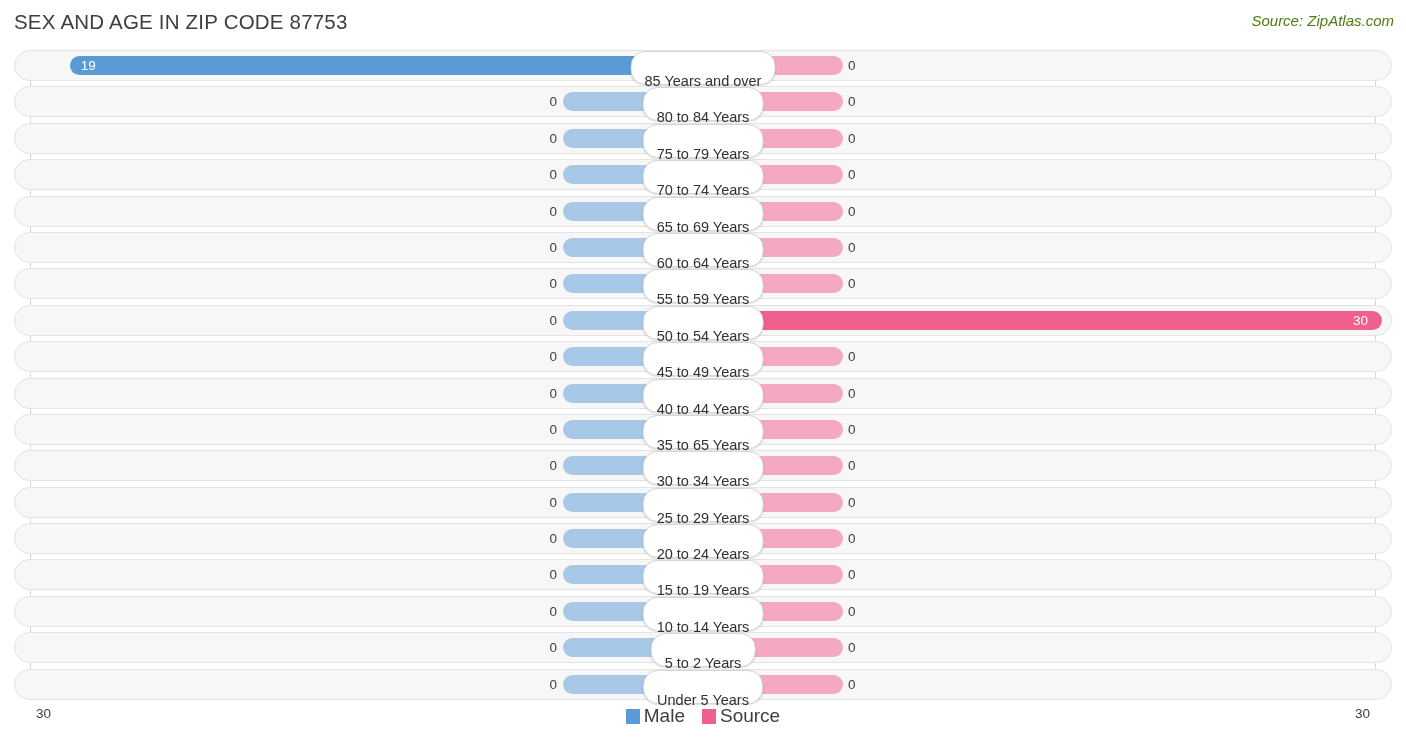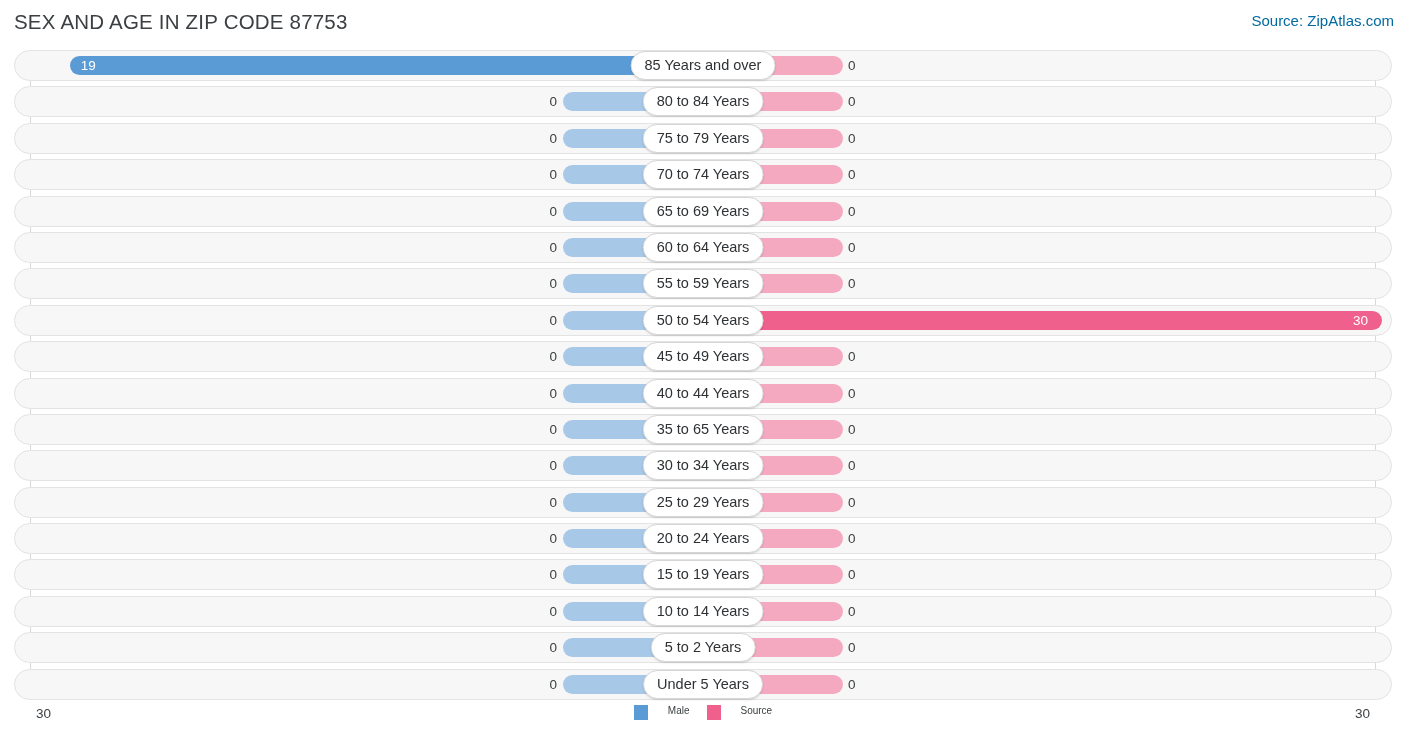--- a/index.html
+++ b/index.html
@@ -30,21 +30,22 @@
     left: 14px; top: 10px;
     font-size: 20.5px;
     color: #3c4043;
     letter-spacing: .2px;
     white-space: nowrap;
   }
   .source-note {
     position: absolute;
     right: 12px; top: 12px;
     font-size: 15px;
-    color: #0369a1;
+    font-style: italic;
+    color: #4d7c0f;
     white-space: nowrap;
   }
 
   
   .plot {
     position: absolute;
     left: 0; top: 50px;
     width: 1406px;
     height: 646px;
   }
@@ -135,21 +136,21 @@
     height: 29px;
     line-height: 27px;
     background: #ffffff;
     border: 1px solid #d6d6d6;
     border-radius: 15px;
     box-shadow: 0 1px 2px rgba(0,0,0,.14);
     font-size: 14.5px;
     color: #2f3235;
     text-align: center;
     white-space: nowrap;
-    padding: 0 13px;
+    padding: 16px 13px;
     transform: translateX(-50%);
     left: 703px;
   }
 
   
   .footer {
     position: absolute;
     left: 0; top: 700px;
     width: 1406px;
     height: 40px;
@@ -166,23 +167,23 @@
   .legend {
     position: absolute;
     left: 0; right: 0; top: 5px;
     display: flex;
     justify-content: center;
     align-items: center;
     gap: 17px;
   }
   .legend-item {
     display: flex;
-    align-items: flex-start;
-    gap: 20px;
-    font-size: 10px;
+    align-items: center;
+    gap: 4px;
+    font-size: 19px;
     color: #3c4043;
   }
   .swatch {
     width: 14px;
     height: 15px;
     display: inline-block;
   }
   .swatch.male   { background: #5b9bd5; }
   .swatch.female { background: #f0608d; }
 </style>

